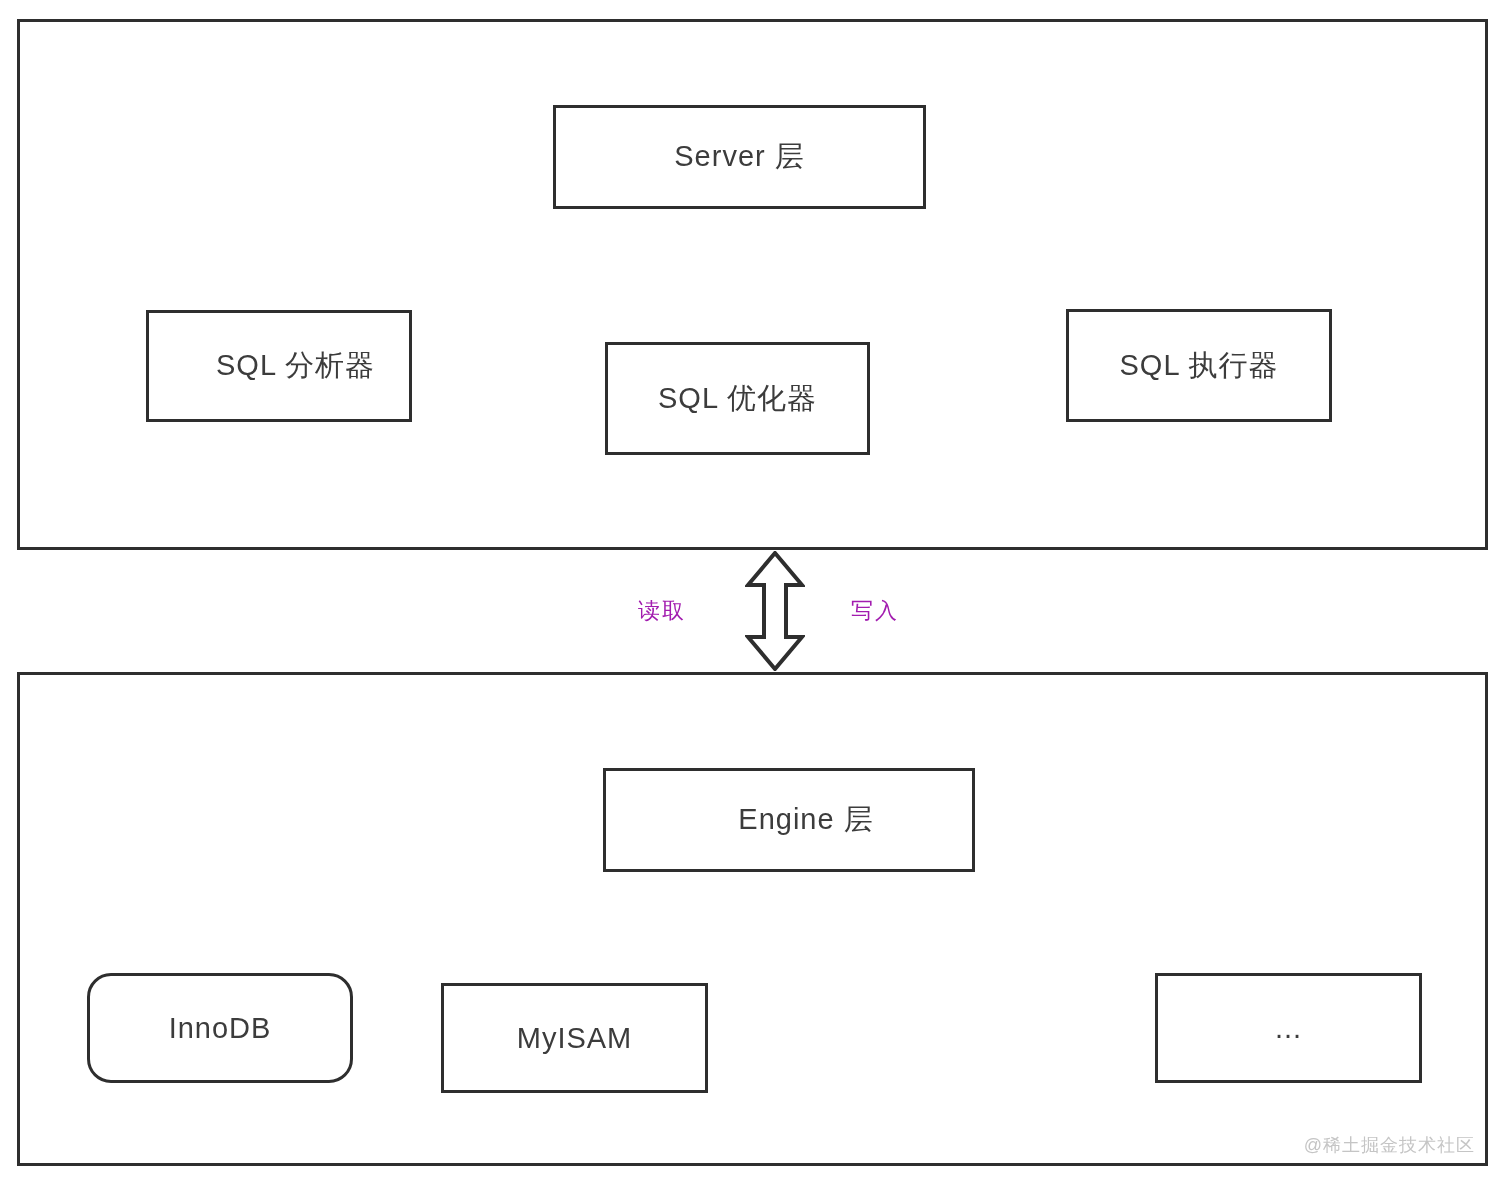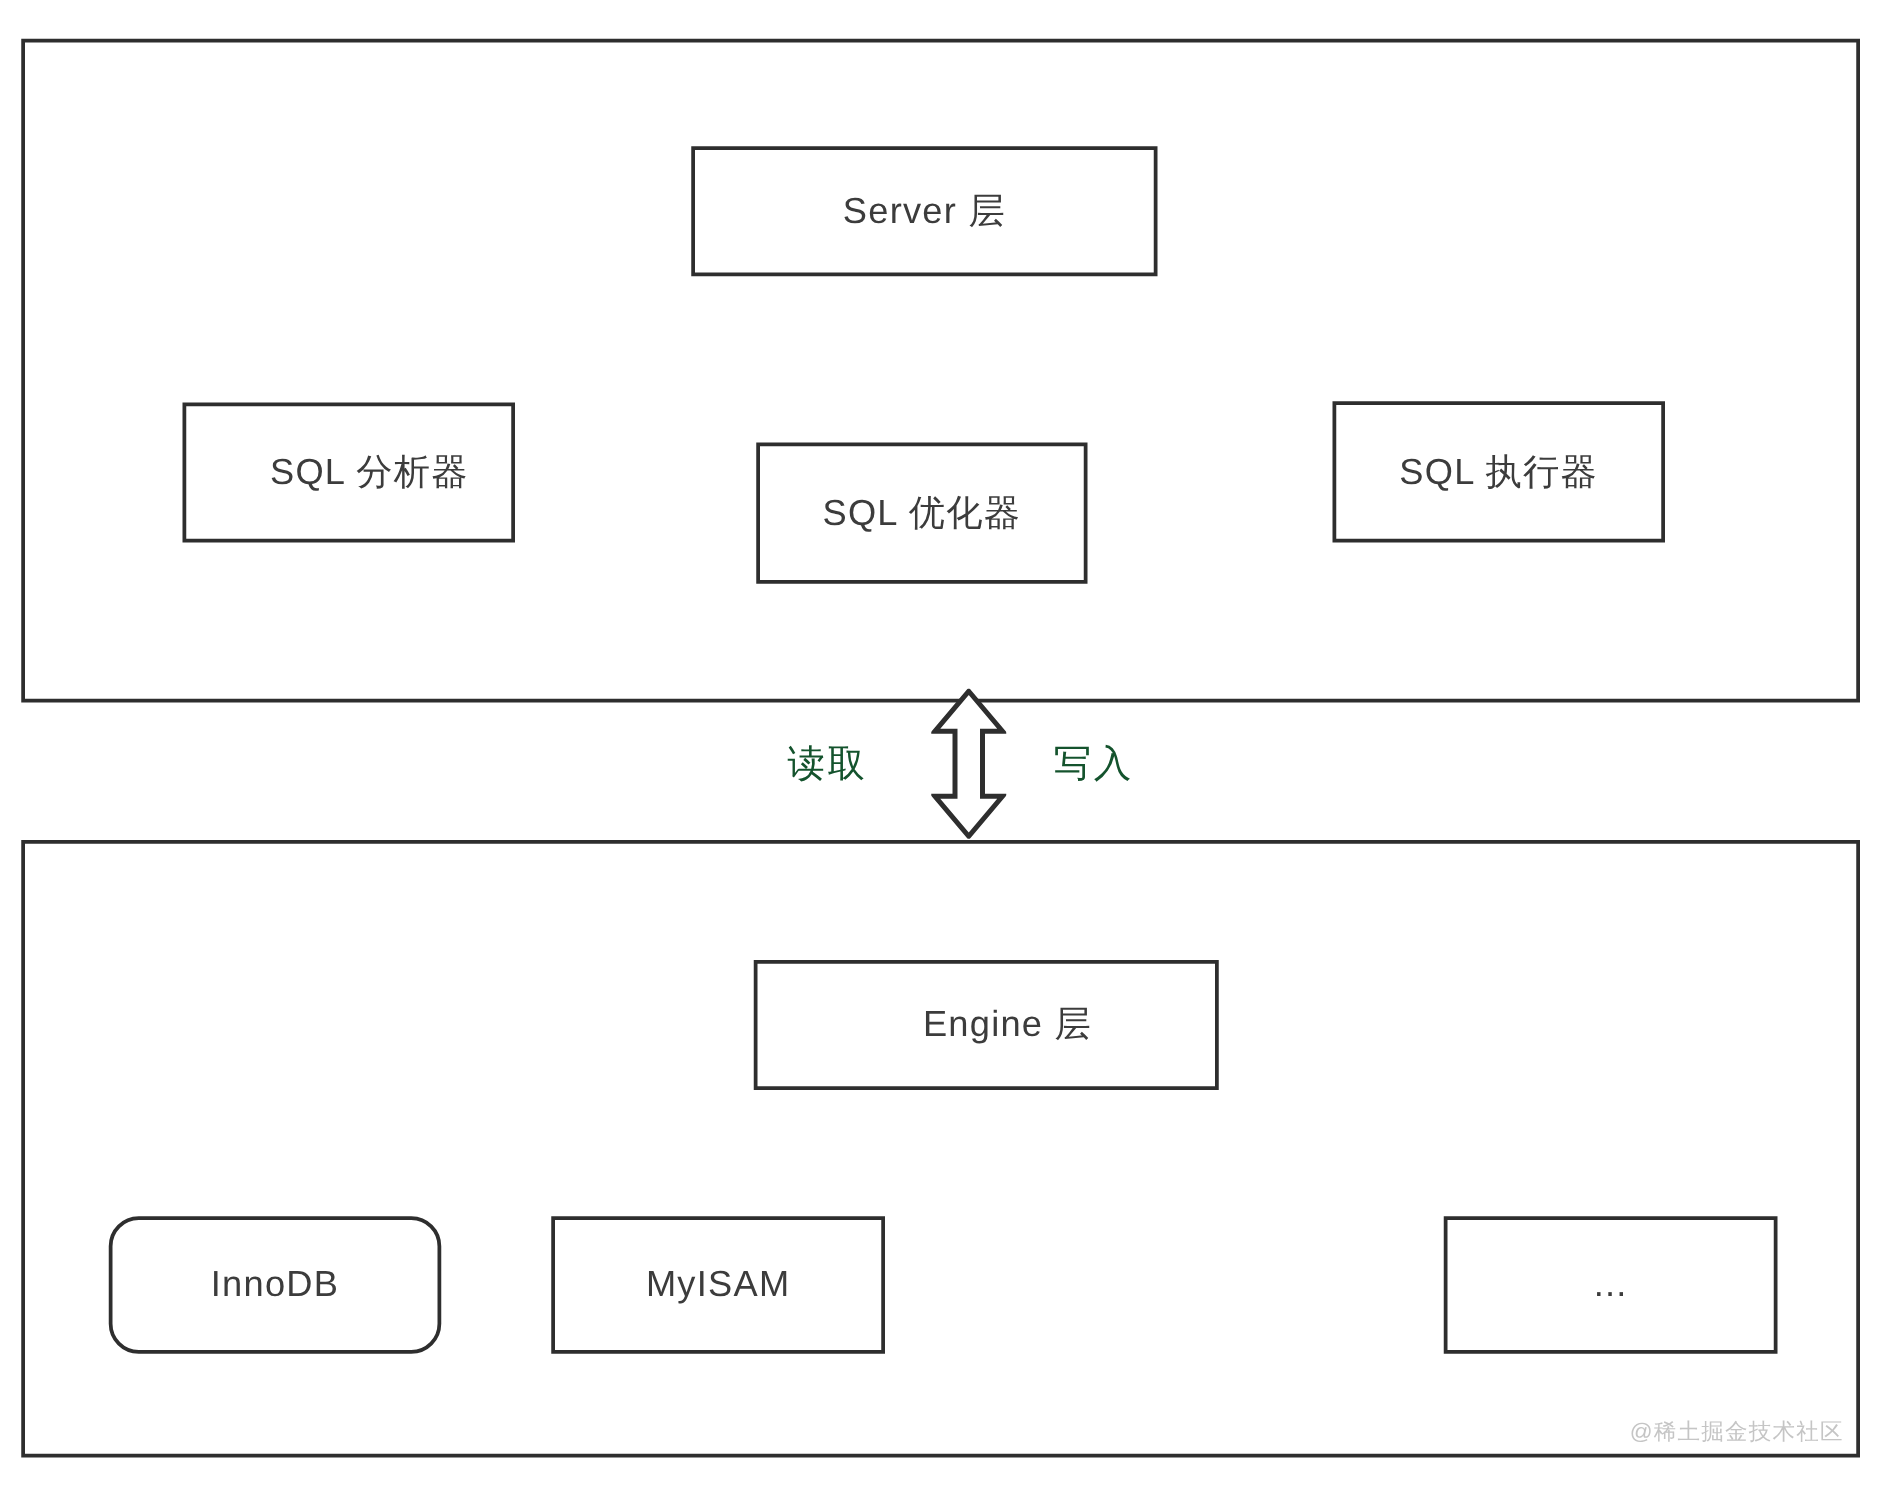--- a/index.html
+++ b/index.html
@@ -13,21 +13,21 @@
     height: 1189px;
     background: #ffffff;
     overflow: hidden;
   }
   .layer-container {
     position: absolute;
     border: 3px solid #2e2e2e;
     background: #ffffff;
   }
   .layer-container.server {
-    left: 17px; top: 31px;
+    left: 17px; top: 19px;
     width: 1471px; height: 531px; text-align: center;
   }
   .layer-container.engine {
     left: 17px; top: 672px;
     width: 1471px; height: 494px;
   }
   .node-box {
     position: absolute;
     border: 3px solid #2e2e2e;
     background: #ffffff;
@@ -40,40 +40,40 @@
     white-space: nowrap;
   }
   
   .server-title-box { left: 533px; top: 83px;  width: 373px; height: 104px; }
   .sql-parser-box   { left: 126px; top: 288px; width: 266px; height: 112px; padding-left: 33px; }
   .sql-optimizer-box{ left: 585px; top: 287px; width: 265px; height: 113px; margin-top: 33px; }
   .sql-executor-box { left: 1046px;top: 287px; width: 266px; height: 113px; }
   
   .engine-title-box { left: 583px; top: 93px;  width: 372px; height: 104px; padding-left: 34px; }
   .innodb-box       { left: 67px;  top: 298px; width: 266px; height: 110px; border-radius: 24px; }
-  .myisam-box       { left: 421px; top: 298px; width: 267px; height: 110px; }
+  .myisam-box       { left: 421px; top: 308px; width: 267px; height: 110px; }
   .temptable-box    { left: 778px; top: 298px; width: 267px; height: 110px; }
   .other-engine-box { left: 1135px;top: 298px; width: 267px; height: 110px; }
 
   .connector-zone {
     position: absolute;
     left: 17px; top: 550px;
     width: 1471px; height: 122px;
   }
   .arrow-svg {
     position: absolute;
     left: 728px; top: 1px;
     width: 60px; height: 120px;
   }
   .connector-label {
     position: absolute;
     top: 61px;
     transform: translate(-50%, -50%);
-    color: #14532d;
-    font-size: 30px;
+    color: #a21caf;
+    font-size: 22px;
     letter-spacing: 2px;
     white-space: nowrap;
   }
   .connector-label.read  { left: 645px; }
   .connector-label.write { left: 858px; }
 
   .watermark {
     position: absolute;
     right: 10px; bottom: 6px;
     color: #c5c5c5;

